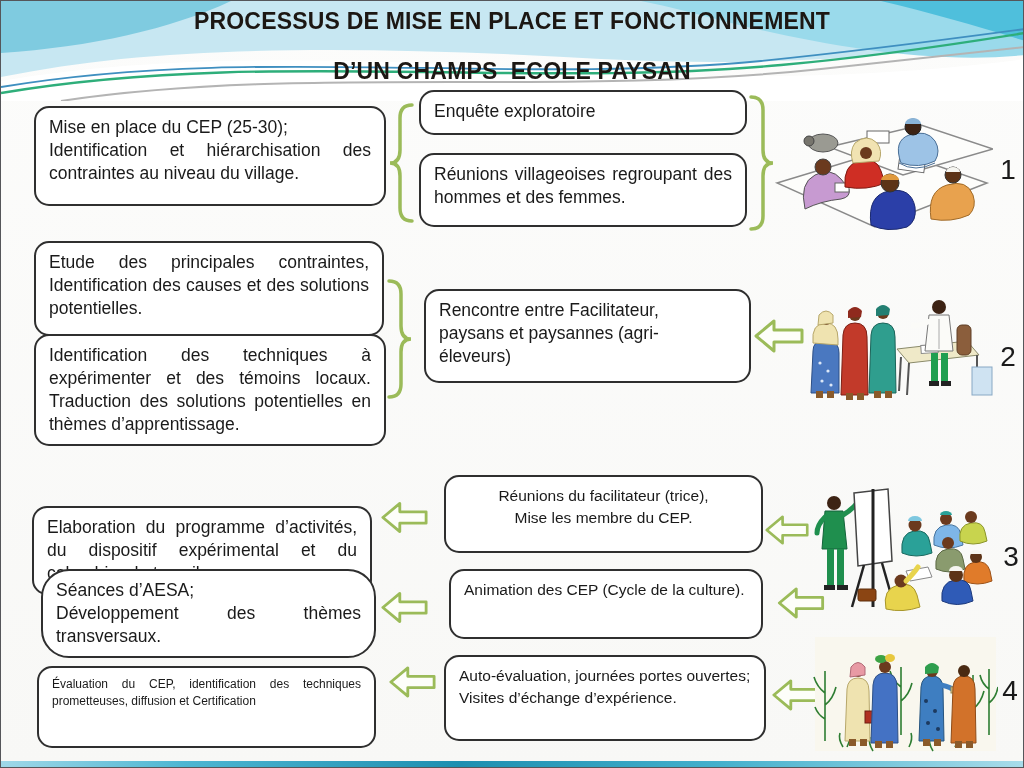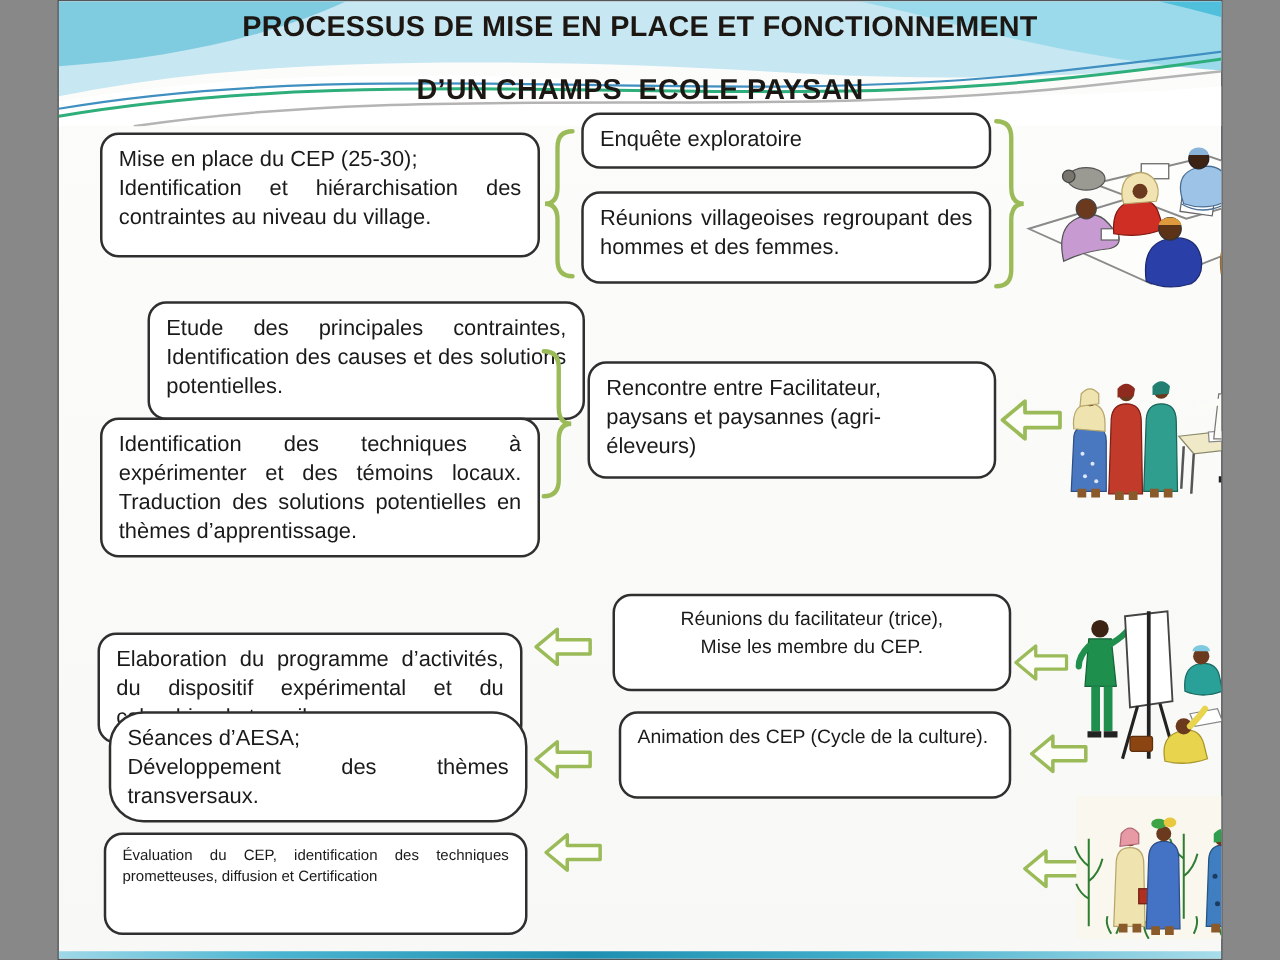--- a/index.html
+++ b/index.html
@@ -1,17 +1,17 @@
 <!DOCTYPE html>
 <html><head>
 <meta charset="utf-8">
 <style>
   html,body{margin:0;padding:0;background:#888;}
   .slide{
-    position:relative;width:932px;height:768px;margin:0 auto;
+    position:relative;width:1024px;height:768px;margin:0 auto;
     background:linear-gradient(180deg,#fcfcfb 0%,#f8f8f6 100%);
     border:1px solid #55565a;box-sizing:border-box;overflow:hidden;
     font-family:"Liberation Sans",sans-serif;
   }
   .title-line{
     position:absolute;left:0;width:100%;text-align:center;
     font-weight:bold;font-size:23px;color:#1c1713;letter-spacing:.2px;
     white-space:pre;
   }
   .box{
@@ -94,21 +94,21 @@
     <path d="M100,134 q-4,-30 18,-34 q22,-4 26,16 q2,14 -8,20 q-20,6 -36,-2 z" fill="#2b3fa8" stroke="#1c2a70"></path>
     <circle cx="119" cy="92" r="9" fill="#5c3317" stroke="#333"></circle>
     <path d="M110,89 a9,6 0 0 1 18,0 z" fill="#e09a3e"></path>
     <path d="M160,128 q-4,-28 16,-34 q20,-6 26,10 q4,12 -4,20 q-18,8 -38,4 z" fill="#e8a24e" stroke="#a06a28"></path>
     <circle cx="182" cy="84" r="8" fill="#5c3317" stroke="#333"></circle>
     <path d="M175,81 a7,5 0 0 1 14,0 z" fill="#f5f5f0"></path>
   </svg>
 
   <div class="stepnum" style="left:992px;top:153px;">1</div>
 
-  <div class="box fs-lg" style="left:33px;top:240px;width:350px;min-height:95px;margin-left:38px;">
+  <div class="box fs-lg" style="left:33px;top:240px;width:350px;min-height:95px;">
     <p class="just">Etude des principales contraintes, Identification des causes et des solutions potentielles.</p>
   </div>
 
   <div class="box fs-lg" style="left:33px;top:333px;width:352px;min-height:104px;">
     <p class="just">Identification des techniques à expérimenter et des témoins locaux. Traduction des solutions potentielles en thèmes d’apprentissage.</p>
   </div>
 
   <svg class="brace" style="left:385px;top:277px;" width="28" height="122" viewBox="0 0 28 122">
     <path d="M3,3 Q15,3 15,16 L15,48 Q15,61 25,61 Q15,61 15,74 L15,106 Q15,119 3,119" stroke="#9BBB59" stroke-width="3.5" fill="none" stroke-linecap="round"></path>
   </svg>
@@ -236,20 +236,24 @@
   <div class="stepnum" style="left:995px;top:540px;">3</div>
 
   <div class="box fs-xl" style="left:36px;top:665px;width:339px;min-height:82px;">
     <p class="just">Évaluation du CEP, identification des techniques prometteuses, diffusion et Certification</p>
   </div>
 
   <svg class="arrow" style="left:388px;top:664px;" width="47" height="34" viewBox="0 0 50 34">
     <polygon points="2,17 20,2 20,11 48,11 48,23 20,23 20,32" fill="#fdfef9" stroke="#9BBB59" stroke-width="3" stroke-linejoin="round"></polygon>
   </svg>
 
+  <div class="box fs-sm" style="left:443px;top:654px;width:322px;min-height:86px;">
+    <p class="just">Auto-évaluation, journées portes ouvertes;</p>
+    <p>Visites d’échange d’expérience.</p>
+  </div>
 
   <svg class="arrow" style="left:771px;top:677px;" width="47" height="34" viewBox="0 0 50 34">
     <polygon points="2,17 20,2 20,11 48,11 48,23 20,23 20,32" fill="#fdfef9" stroke="#9BBB59" stroke-width="3" stroke-linejoin="round"></polygon>
   </svg>
 
   <svg class="illo" style="left:812px;top:622px;" width="185" height="133" viewBox="0 0 185 133">
     <rect x="2" y="14" width="181" height="114" fill="#f9f7ee"></rect>
     <g stroke="#2e7d32" stroke-width="1.6" fill="none">
       <path d="M12,118 V48 M12,70 q-8,-6 -11,-16 M12,82 q8,-6 11,-18 M12,96 q-7,-4 -10,-12"></path>
       <path d="M88,112 V44 M88,64 q-8,-6 -11,-16 M88,78 q8,-6 11,-18"></path>

